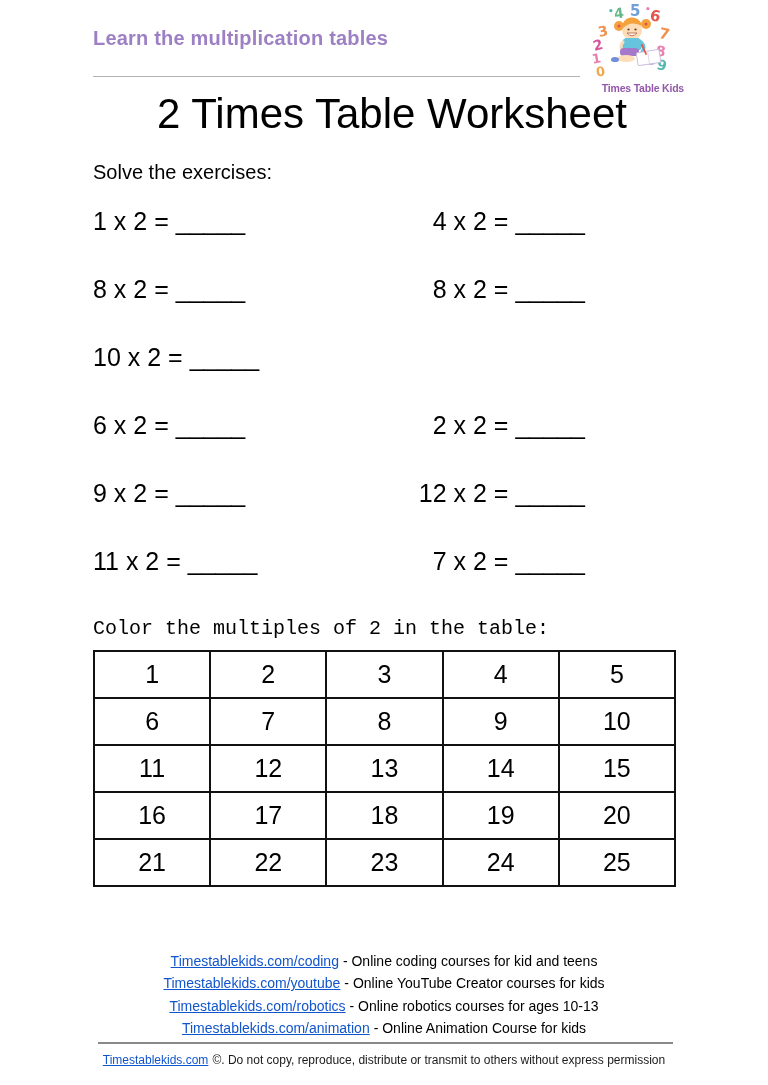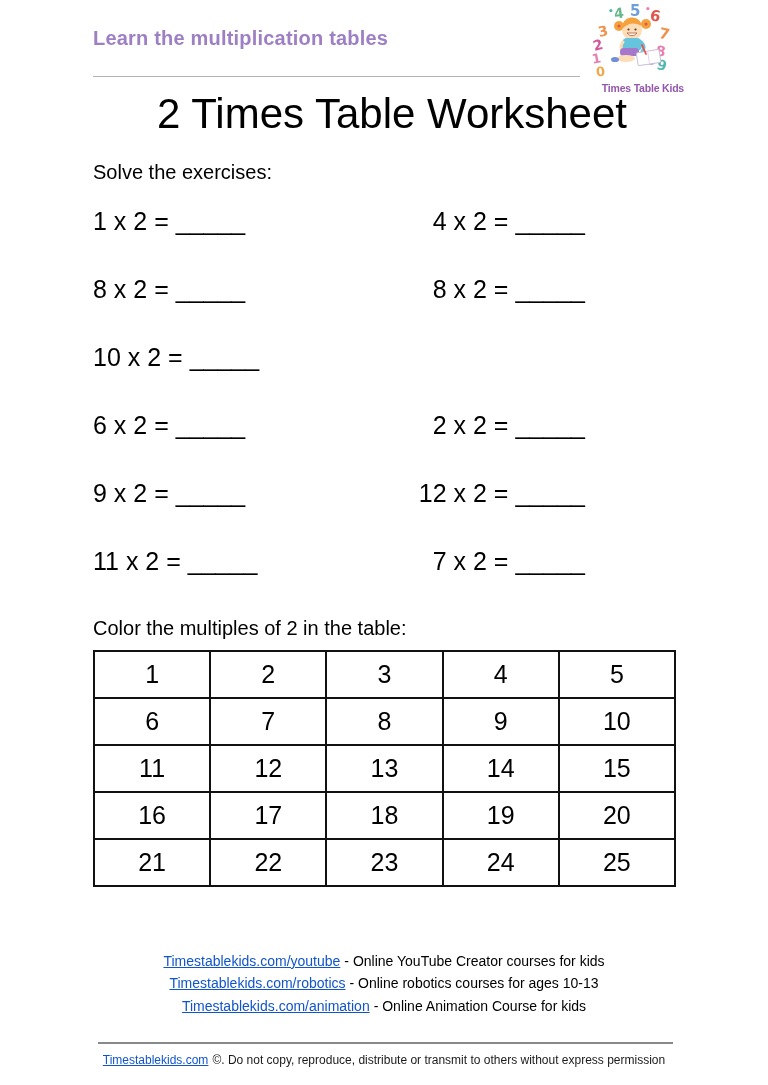--- a/index.html
+++ b/index.html
@@ -71,20 +71,21 @@
     font-size:25px; line-height:26px; height:26px;
     margin-bottom:42px;
   }
   .ex-item-right { text-align:right; }
   .blank { margin-left:7px; letter-spacing:0; }
 
   
   .color-label {
     position:absolute; left:93px; top:617px;
     font-size:20px;
+    font-family:Liberation Mono, monospace;
   }
   .grid-table {
     position:absolute; left:93px; top:650px;
     width:583px; border-collapse:collapse; table-layout:fixed;
   }
   .grid-table td {
     border:2px solid #111;
     height:47px;
     text-align:center; vertical-align:middle;
     font-size:25px;
@@ -225,20 +226,23 @@
         <td>22</td>
         <td>23</td>
         <td>24</td>
         <td>25</td>
       </tr>
     </tbody>
   </table>
 
   <div class="footer-links">
     <div>
+      <a class="link">Timestablekids.com/coding</a><span class="link-desc">- Online coding courses for kid and teens</span>
+    </div>
+    <div>
       <a class="link">Timestablekids.com/youtube</a><span class="link-desc">- Online YouTube Creator courses for kids</span>
     </div>
     <div>
       <a class="link">Timestablekids.com/robotics</a><span class="link-desc">- Online robotics courses for ages 10-13</span>
     </div>
     <div>
       <a class="link">Timestablekids.com/animation</a><span class="link-desc">- Online Animation Course for kids</span>
     </div>
   </div>
 

